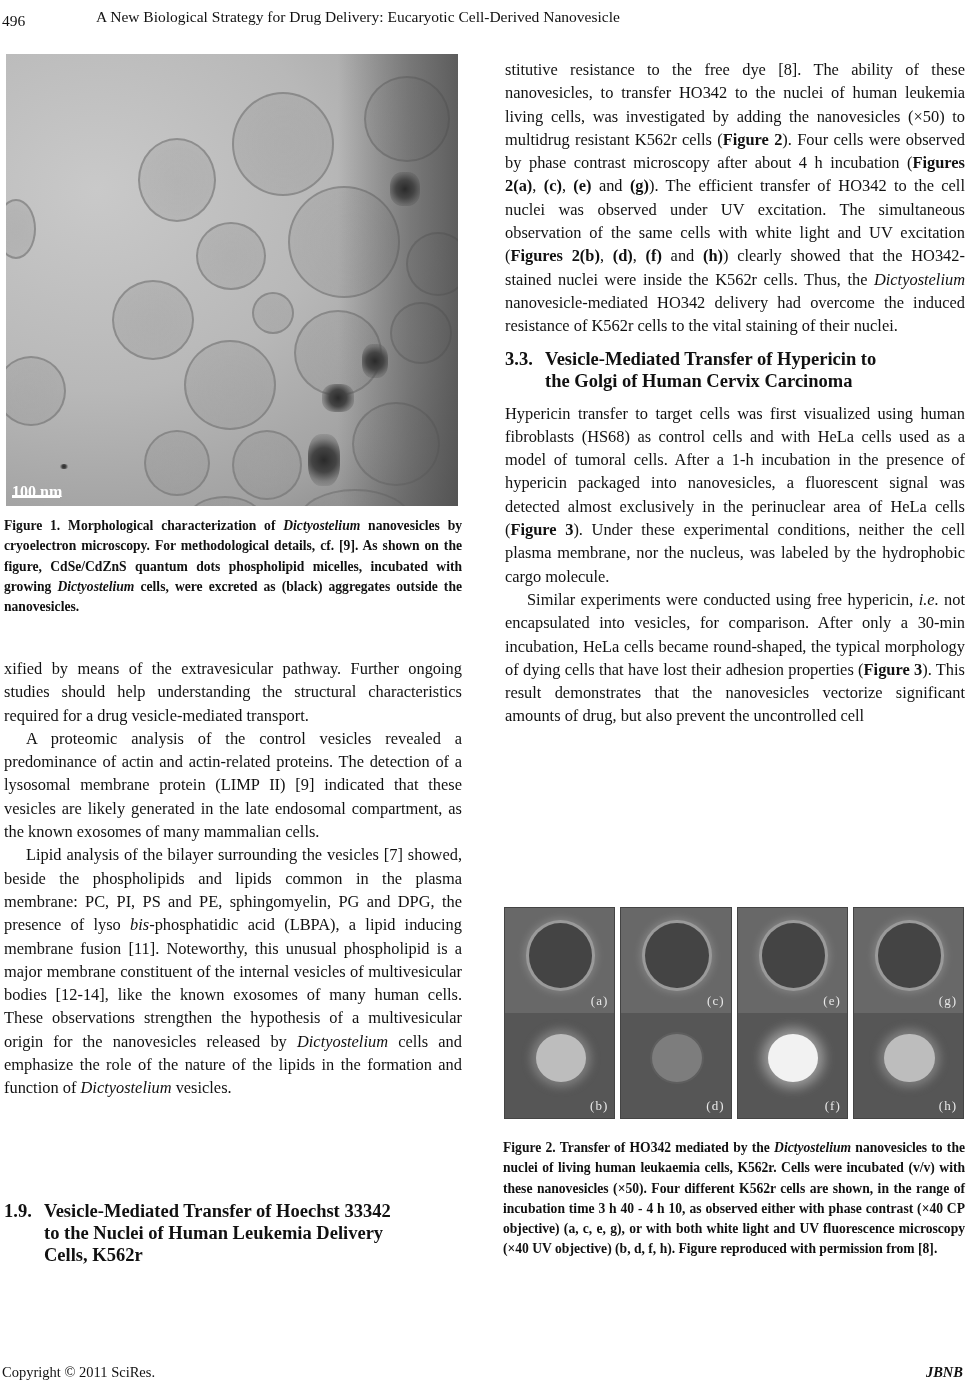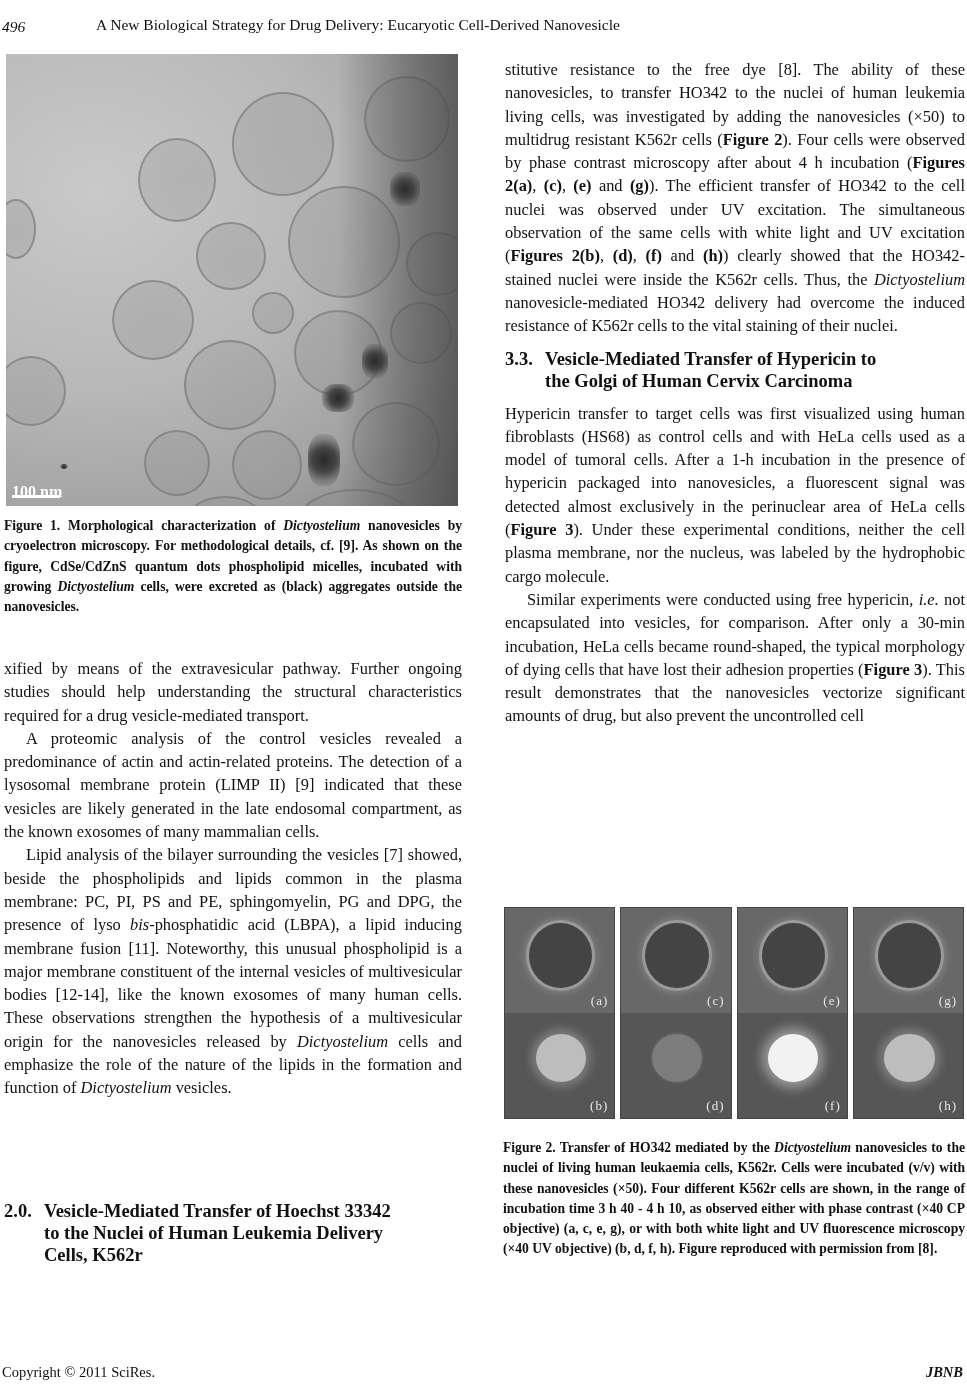--- a/index.html
+++ b/index.html
@@ -1,20 +1,20 @@
 <!DOCTYPE html>
 <html><head>
 <meta charset="utf-8">
 <style>
   html, body { margin: 0; padding: 0; background: #ffffff; }
   body { width: 967px; height: 1386px; position: relative; overflow: hidden;
          font-family: "Liberation Serif", "DejaVu Serif", serif; color: #111; }
   .hdr { position: absolute; top: 0; left: 0; width: 967px; height: 28px; font-size: 15.5px; }
-  .hdr .pnum { position: absolute; left: 2px; top: 18px; font-style: italic; }
-  .hdr .rt { position: absolute; left: 96px; top: 16px; }
+  .hdr .pnum { position: absolute; left: 2px; top: 12px; }
+  .hdr .rt { position: absolute; left: 96px; top: 8px; }
   .col { position: absolute; font-size: 16.4px; line-height: 23.3px; text-align: justify; }
   .col p { margin: 0; }
   .col p.ind { text-indent: 22px; }
   .lcol { left: 4px; width: 458px; }
   .rcol { left: 505px; width: 460px; }
   .fig1 { position: absolute; left: 6px; top: 54px; width: 452px; height: 452px; overflow: hidden;
           background: radial-gradient(ellipse at 20% 30%, #c9c9c9 0%, #b8b8b8 45%, #a2a2a2 75%, #7c7c7c 100%); }
   .fig1 .darkedge { position: absolute; right: 0; top: 0; width: 120px; height: 100%;
           background: linear-gradient(90deg, rgba(90,90,90,0) 0%, rgba(80,80,80,0.55) 60%, rgba(70,70,70,0.75) 100%); }
   .ves { position: absolute; border-radius: 50%; border: 2px solid rgba(110,110,110,0.55);
@@ -87,21 +87,21 @@
 </div>
 
 <div class="col lcol" style="top:657px;">
   <p>xified by means of the extravesicular pathway. Further ongoing studies should help understanding the structural characteristics required for a drug vesicle-mediated transport.</p>
   <p class="ind">A proteomic analysis of the control vesicles revealed a predominance of actin and actin-related proteins. The detection of a lysosomal membrane protein (LIMP II) [9] indicated that these vesicles are likely generated in the late endosomal compartment, as the known exosomes of many mammalian cells.</p>
   <p class="ind"><span>Lipid analysis of the bilayer surrounding the vesicles [7] showed, beside the phospholipids and lipids common in the plasma membrane: PC, PI, PS and PE, sphingomyelin, PG and DPG, the presence of lyso </span><i>bis</i><span>-phosphatidic acid (LBPA), a lipid inducing membrane fusion [11]. Noteworthy, this unusual phospholipid is a major membrane constituent of the internal vesicles of multivesicular bodies [12-14], like the known exosomes of many human cells. These observations strengthen the hypothesis of a multivesicular origin for the nanovesicles released by </span><i>Dictyostelium</i><span> cells and emphasize the role of the nature of the lipids in the formation and function of </span><i>Dictyostelium</i><span> vesicles.</span></p>
 </div>
 
 <div class="col lcol" style="top:1200px;">
   <div class="h2">
-    <span class="num">2.0.</span><span>Vesicle-Mediated Transfer of Hoechst 33342</span>
+    <span class="num">1.9.</span><span>Vesicle-Mediated Transfer of Hoechst 33342</span>
     <span class="cont">to the Nuclei of Human Leukemia Delivery</span>
     <span class="cont">Cells, K562r</span>
   </div>
 </div>
 
 <div class="col rcol" style="top:58px;">
   <p><span>stitutive resistance to the free dye [8]. The ability of these nanovesicles, to transfer HO342 to the nuclei of human leukemia living cells, was investigated by adding the nanovesicles (×50) to multidrug resistant K562r cells (</span><b>Figure 2</b><span>). Four cells were observed by phase contrast microscopy after about 4 h incubation (</span><b>Figures 2(a)</b><span>, </span><b>(c)</b><span>, </span><b>(e)</b><span> and </span><b>(g)</b><span>). The efficient transfer of HO342 to the cell nuclei was observed under UV excitation. The simultaneous observation of the same cells with white light and UV excitation (</span><b>Figures 2(b)</b><span>, </span><b>(d)</b><span>, </span><b>(f)</b><span> and </span><b>(h)</b><span>) clearly showed that the HO342-stained nuclei were inside the K562r cells. Thus, the </span><i>Dictyostelium</i><span> nanovesicle-mediated HO342 delivery had overcome the induced resistance of K562r cells to the vital staining of their nuclei.</span></p>
   <div class="h2" style="margin-top:10px;">
     <span class="num">3.3.</span><span>Vesicle-Mediated Transfer of Hypericin to</span>
     <span class="cont">the Golgi of Human Cervix Carcinoma</span>

